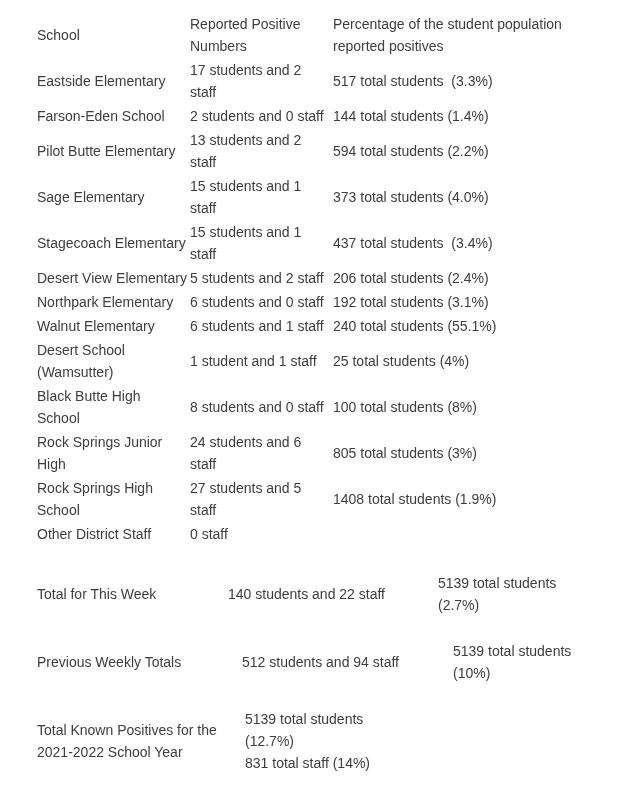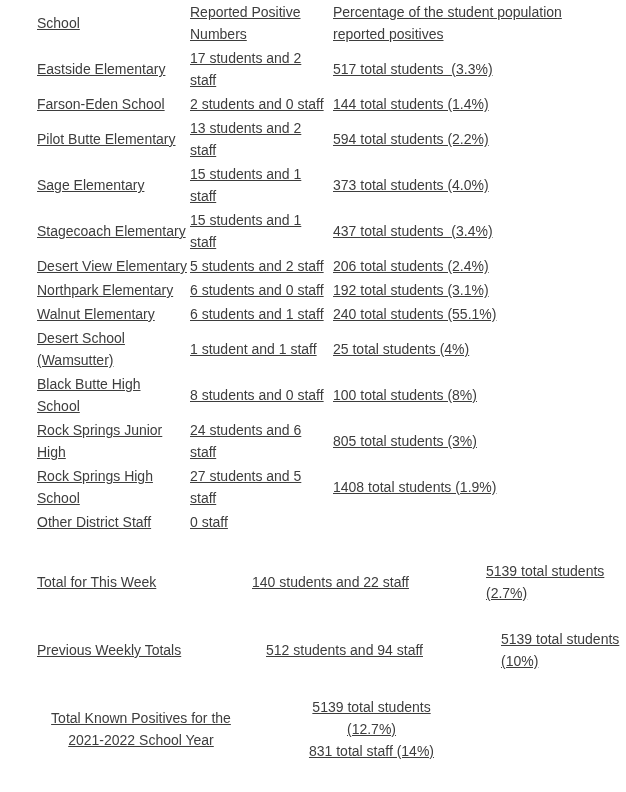--- a/index.html
+++ b/index.html
@@ -7,39 +7,38 @@
     width: 626px; height: 792px;
     background: #ffffff;
     font-family: "Liberation Sans", "DejaVu Sans", sans-serif;
     font-size: 14px;
     color: #3d3d3d;
     overflow: hidden;
   }
   .page {
     box-sizing: border-box;
     width: 626px; height: 792px;
-    padding: 0 0 0 37px;
+    padding: 12px 0 0 37px;
     overflow: hidden;
-    text-decoration: underline;
   }
   table.main { border-collapse: collapse; table-layout: fixed; width: 589px; }
   col.c1 { width: 153px; }
   col.c2 { width: 143px; }
   col.c3 { width: 293px; }
   table.main th, table.main td {
     font-weight: normal;
     text-align: left;
     vertical-align: middle;
     padding: 1px 0;
     line-height: 22px;
     white-space: pre-wrap;
   }
   .summary { margin-top: 26px; }
-  .srow { display: grid; align-items: center; margin-bottom: 24px; gap: 24px; }
-  .srow:last-child { margin-bottom: 0; text-align: center; }
+  .srow { display: grid; align-items: center; margin-bottom: 24px; }
+  .srow:last-child { margin-bottom: 0; }
   .srow-a { grid-template-columns: 191px 210px 1fr; }
   .srow-b { grid-template-columns: 205px 211px 1fr; }
   .srow-c { grid-template-columns: 208px 205px 1fr; }
   .scell { line-height: 22px; white-space: pre-wrap; }
 </style>
 </head>
 <body>
 
 <div class="page">
 

